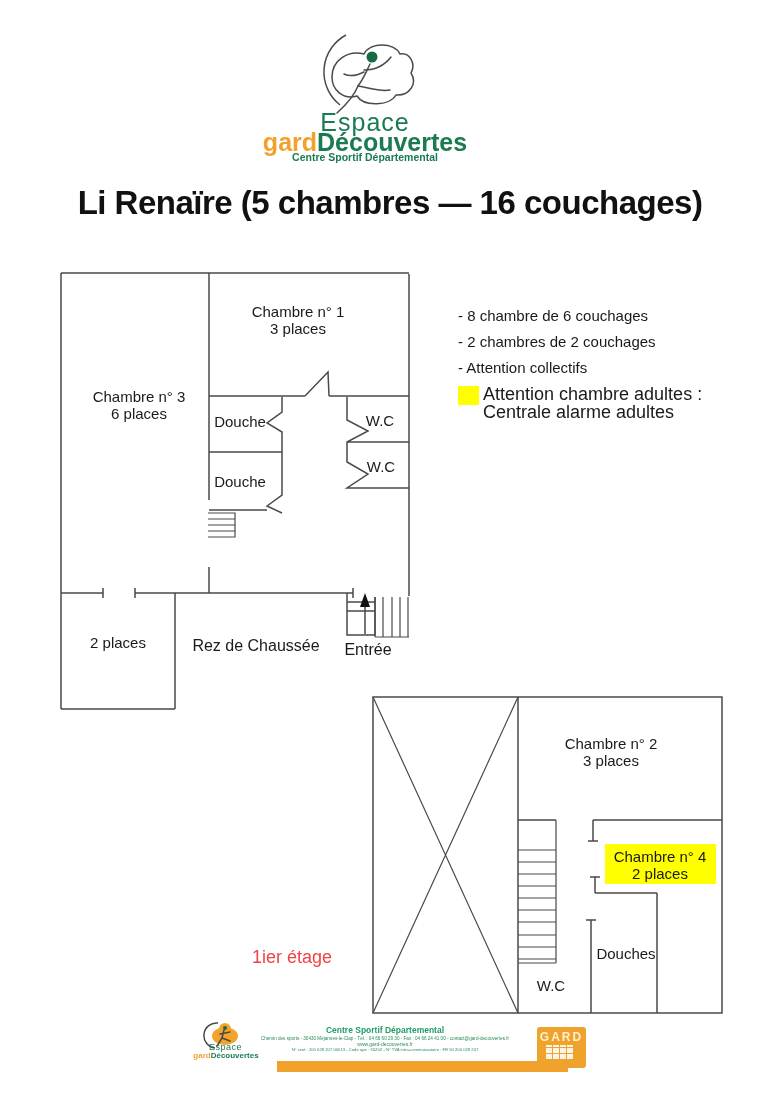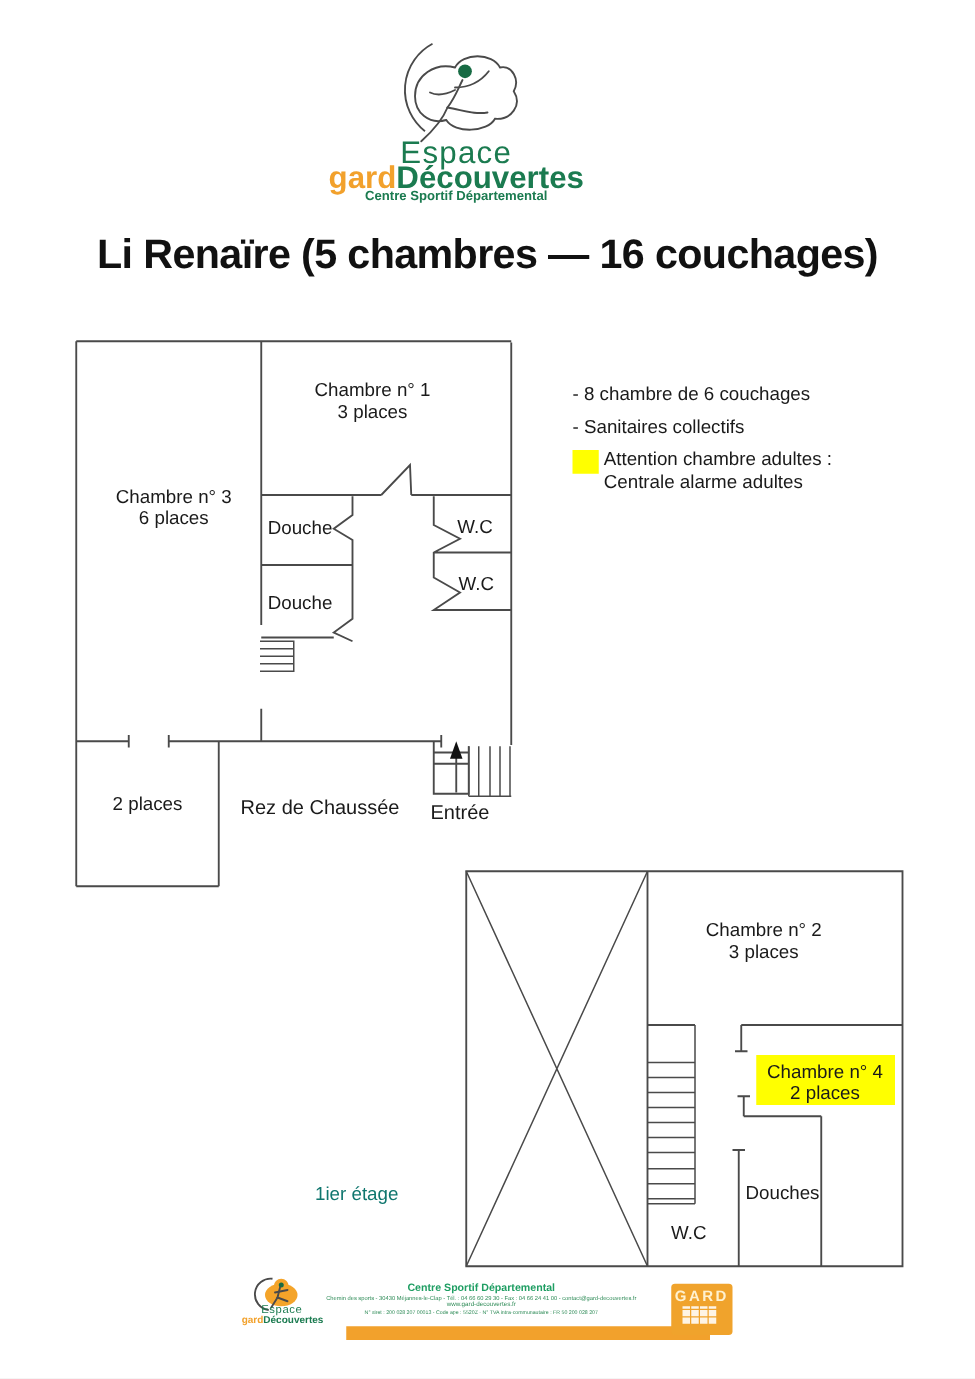--- a/index.html
+++ b/index.html
@@ -18,27 +18,27 @@
   .logo-tagline{left:280px;top:151px;width:170px;text-align:center;
     font-size:10.5px;font-weight:700;color:#1b7b50;}
   
   .doc-title{left:0;top:184px;width:780px;text-align:center;
     font-size:33px;font-weight:700;color:#111;letter-spacing:-0.5px;}
   
   svg text{font-family:"Liberation Sans", sans-serif;font-size:15px;fill:#1a1a1a;}
   svg .big{font-size:16px;}
   svg path, svg line{stroke:#4a4a4a;stroke-width:1.5;fill:none;}
   svg .thin{stroke-width:1.2;}
-  .floor-caption{font-size:15px;color:#0f766e;}
+  .floor-caption{font-size:18px;color:#ef4444;}
   
   .legend{left:458px;top:306px;width:300px;}
   .legend-item{font-size:15px;line-height:20px;margin-bottom:6px;white-space:nowrap;}
   .attention{display:flex;margin-top:7px;}
   .attention-swatch{width:21px;height:19px;background:#ffff00;margin-right:4px;flex:none;margin-top:1px;}
-  .attention-text{font-size:15px;line-height:18px;white-space:nowrap;}
+  .attention-text{font-size:18px;line-height:18px;white-space:nowrap;}
   
   .f-espace{left:203px;top:1042px;width:45px;text-align:center;
     font-size:9px;color:#1b7b50;letter-spacing:0.5px;}
   .f-gardline{left:185px;top:1051px;width:82px;text-align:center;
     font-size:8px;font-weight:700;color:#1b7b50;}
   .f-gardline .org{color:#f2a12c;}
   .f-center{left:250px;top:1025px;width:270px;text-align:center;color:#2e8b57;}
   .f-title{font-size:8.5px;font-weight:700;color:#1f9e63;margin-bottom:1px;}
   .f-line1{font-size:4.6px;white-space:nowrap;}
   .f-line2{font-size:5px;}
@@ -106,21 +106,22 @@
     <text x="185" y="227" text-anchor="middle">Douche</text>
     <text x="325" y="166" text-anchor="middle">W.C</text>
     <text x="326" y="212" text-anchor="middle">W.C</text>
     <text x="63" y="388" text-anchor="middle">2 places</text>
     <text class="big" x="201" y="391" text-anchor="middle">Rez de Chaussée</text>
     <text class="big" x="313" y="395" text-anchor="middle">Entrée</text>
   </svg>
 
   <div class="abs legend">
     <div class="legend-item">- 8 chambre de 6 couchages</div>
-    <div class="legend-item">- Sanitaires collectifs</div>
+    <div class="legend-item">- 2 chambres de 2 couchages</div>
+    <div class="legend-item">- Attention collectifs</div>
     <div class="attention">
       <div class="attention-swatch"></div>
       <div class="attention-text">
         <div>Attention chambre adultes :</div>
         <div>Centrale alarme adultes</div>
       </div>
     </div>
   </div>
 
   <svg class="abs" style="left:365px;top:690px;" width="365" height="330" viewBox="0 0 365 330">

